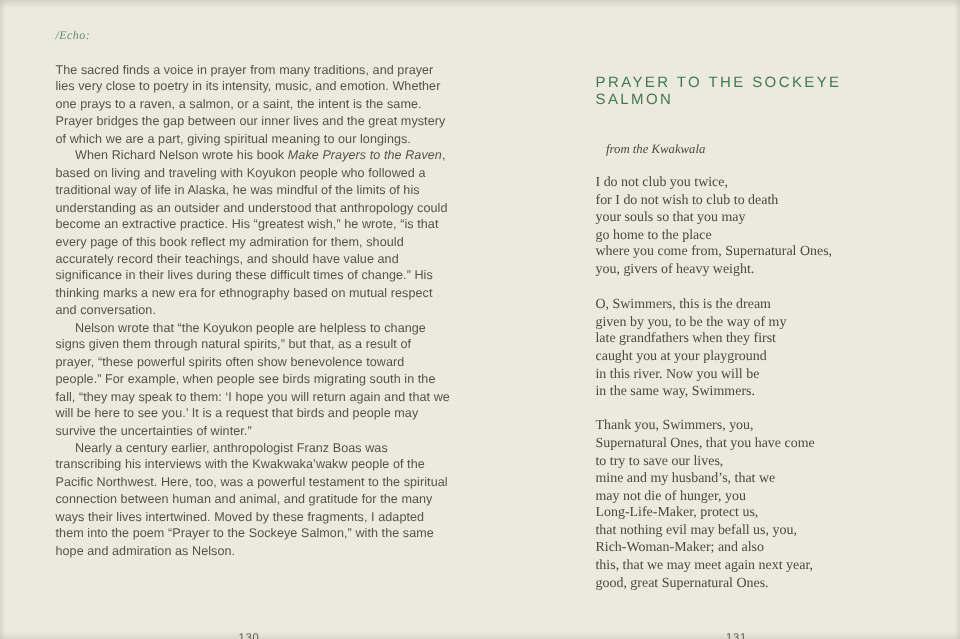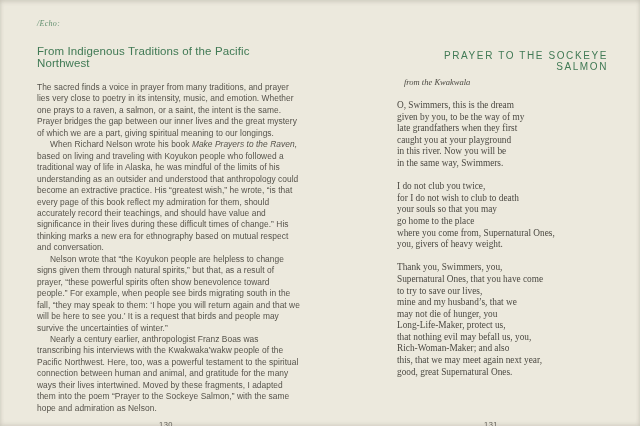--- a/index.html
+++ b/index.html
@@ -41,24 +41,23 @@
   .body-text p{margin:0;}
   .body-text p.indent{text-indent:13px;}
   .body-text em{}
 
   .poem-title{
     margin:0;
     font-size:10px;
     font-weight:400;
     color:var(--accent,#417A55);
     letter-spacing:1.6px;
-    text-align:right;
   }
   .poem-attribution{
-    margin:5px 0 0 7px;
+    margin:22px 0 0 7px;
     font-family:"Liberation Serif",serif;
     font-style:italic;
     font-size:8.5px;
     color:var(--poem-text,#4B4942);
   }
   .poem{margin-top:13px;}
   .stanza{
     margin:0 0 11.6px 0;
     font-family:"Liberation Serif",serif;
     font-size:9.3px;
@@ -78,46 +77,45 @@
   .folio.left-folio{left:166px;}
   .folio.right-folio{left:171px;}
 </style>
 </head>
 <body>
 
 <div class="book">
 
   <section class="page left">
     <div class="running-head">/Echo:</div>
-    <h1 class="chapter-heading">From Indigenous Traditions of the Pacific Northwest</h1>
     <div class="body-text">
       <p>The sacred finds a voice in prayer from many traditions, and prayer lies very close to poetry in its intensity, music, and emotion. Whether one prays to a raven, a salmon, or a saint, the intent is the same. Prayer bridges the gap between our inner lives and the great mystery of which we are a part, giving spiritual meaning to our longings.</p>
       <p class="indent"><span>When Richard Nelson wrote his book </span><em>Make Prayers to the Raven</em><span>, based on living and traveling with Koyukon people who followed a traditional way of life in Alaska, he was mindful of the limits of his understanding as an outsider and understood that anthropology could become an extractive practice. His “greatest wish,” he wrote, “is that every page of this book reflect my admiration for them, should accurately record their teachings, and should have value and significance in their lives during these difficult times of change.” His thinking marks a new era for ethnography based on mutual respect and conversation.</span></p>
       <p class="indent">Nelson wrote that “the Koyukon people are helpless to change signs given them through natural spirits,” but that, as a result of prayer, “these powerful spirits often show benevolence toward people.” For example, when people see birds migrating south in the fall, “they may speak to them: ‘I hope you will return again and that we will be here to see you.’ It is a request that birds and people may survive the uncertainties of winter.”</p>
       <p class="indent">Nearly a century earlier, anthropologist Franz Boas was transcribing his interviews with the Kwakwaka’wakw people of the Pacific Northwest. Here, too, was a powerful testament to the spiritual connection between human and animal, and gratitude for the many ways their lives intertwined. Moved by these fragments, I adapted them into the poem “Prayer to the Sockeye Salmon,” with the same hope and admiration as Nelson.</p>
     </div>
     <div class="folio left-folio">130</div>
   </section>
 
   <section class="page right">
     <h2 class="poem-title">PRAYER TO THE SOCKEYE SALMON</h2>
     <div class="poem-attribution">from the Kwakwala</div>
     <div class="poem">
+      <p class="stanza">I do not club you twice,
+for I do not wish to club to death
+your souls so that you may
+go home to the place
+where you come from, Supernatural Ones,
+you, givers of heavy weight.</p>
       <p class="stanza">O, Swimmers, this is the dream
 given by you, to be the way of my
 late grandfathers when they first
 caught you at your playground
 in this river. Now you will be
 in the same way, Swimmers.</p>
-      <p class="stanza">I do not club you twice,
-for I do not wish to club to death
-your souls so that you may
-go home to the place
-where you come from, Supernatural Ones,
-you, givers of heavy weight.</p>
       <p class="stanza">Thank you, Swimmers, you,
 Supernatural Ones, that you have come
 to try to save our lives,
 mine and my husband’s, that we
 may not die of hunger, you
 Long-Life-Maker, protect us,
 that nothing evil may befall us, you,
 Rich-Woman-Maker; and also
 this, that we may meet again next year,
 good, great Supernatural Ones.</p>

